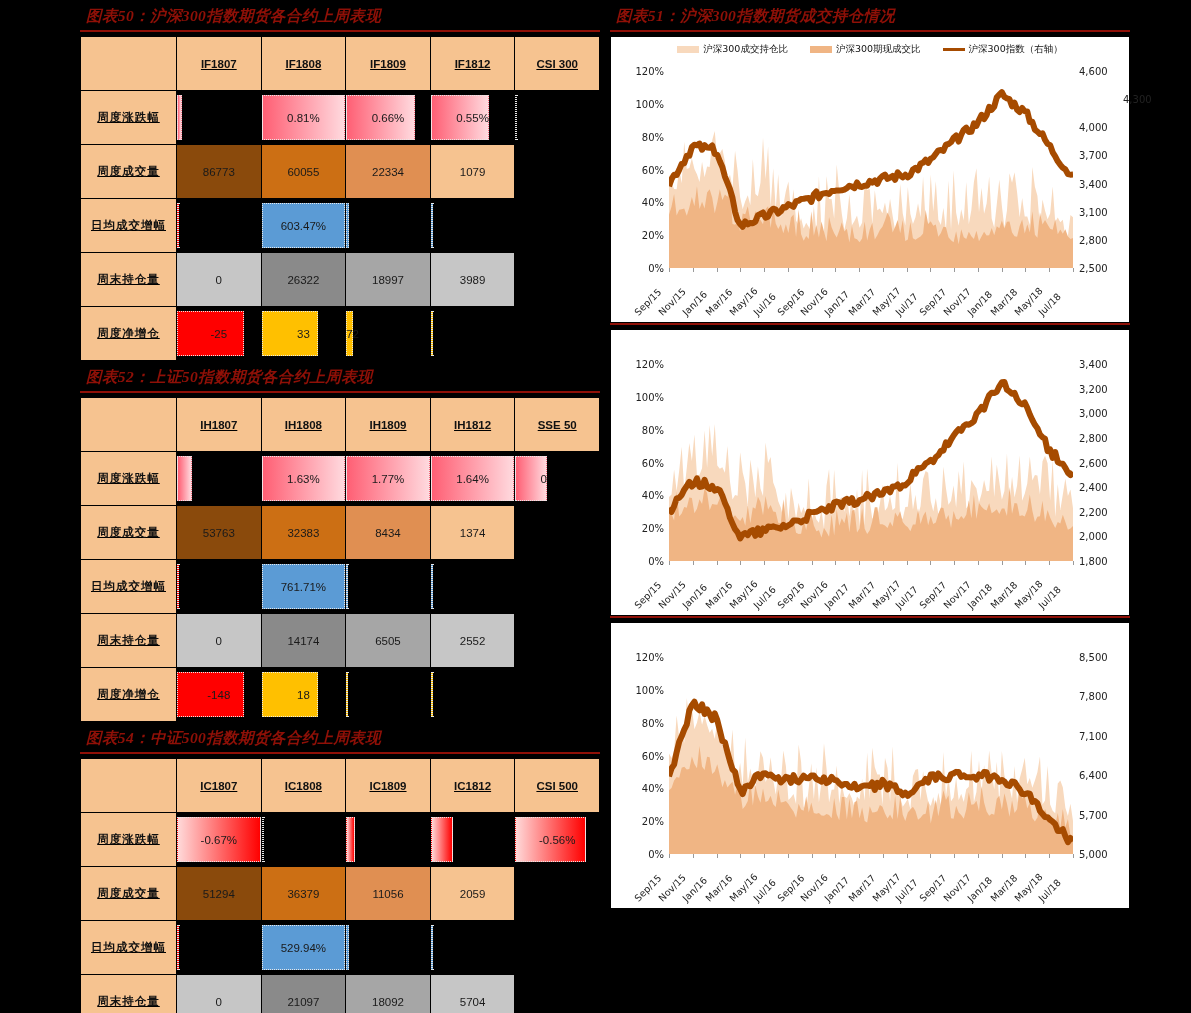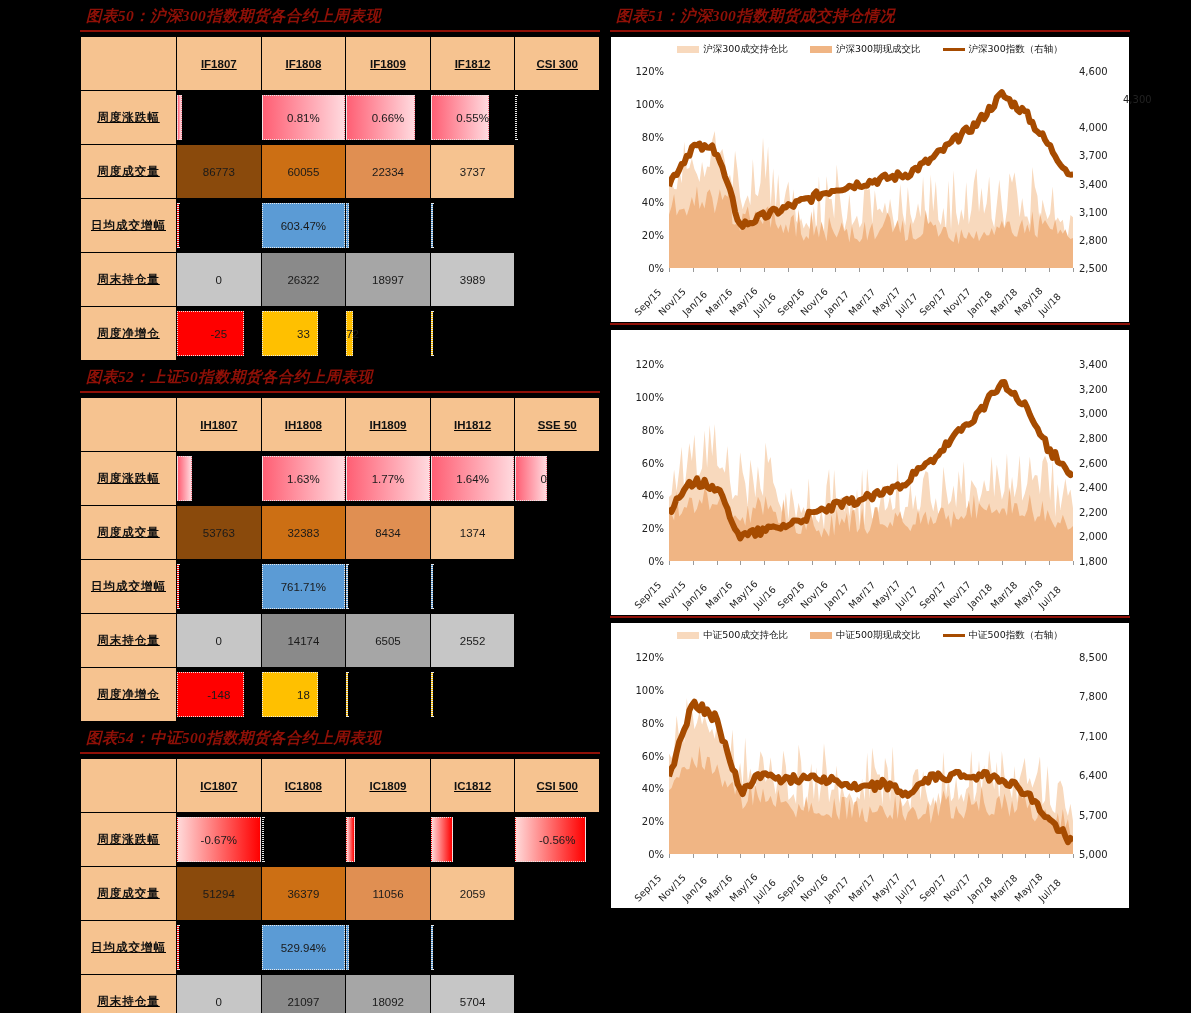--- a/index.html
+++ b/index.html
@@ -170,21 +170,21 @@
                 </td>
                 <td>
                   <div class="cellwrap">
                     <div class="bar noborder" style="left: 0px; width: 100%; top: 0px; bottom: 0px; background: rgb(224, 143, 82);"></div>
                     <div class="cellval">22334</div>
                   </div>
                 </td>
                 <td>
                   <div class="cellwrap">
                     <div class="bar noborder" style="left: 0px; width: 100%; top: 0px; bottom: 0px; background: rgb(246, 195, 144);"></div>
-                    <div class="cellval">3737</div>
+                    <div class="cellval">1079</div>
                   </div>
                 </td>
                 <td>
                   <div class="cellwrap"></div>
                 </td>
               </tr>
               <tr>
                 <td class="rowlab">日均成交增幅</td>
                 <td>
                   <div class="cellwrap">
@@ -721,34 +721,20 @@
                 <path d="M 0 420 L 0.0 283.3 L 6.3 278.1 L 12.6 224.9 L 18.9 270.5 L 25.2 227.7 L 31.4 176.2 L 37.7 271.8 L 44.0 221.7 L 50.3 168.3 L 56.6 206.7 L 62.9 150.1 L 69.2 237.1 L 75.5 236.2 L 81.8 222.4 L 88.1 141.9 L 94.3 221.3 L 100.6 130.0 L 106.9 196.7 L 113.2 127.8 L 119.5 216.5 L 125.8 223.2 L 132.1 219.9 L 138.4 231.9 L 144.7 174.6 L 150.9 250.3 L 157.2 289.1 L 163.5 279.5 L 169.8 280.7 L 176.1 188.3 L 182.4 230.9 L 188.7 253.6 L 195.0 302.6 L 201.3 203.8 L 207.5 240.9 L 213.8 284.6 L 220.1 218.1 L 226.4 265.5 L 232.7 281.5 L 239.0 167.6 L 245.3 210.9 L 251.6 198.2 L 257.9 252.6 L 264.2 266.9 L 270.4 292.8 L 276.7 306.1 L 283.0 327.2 L 289.3 274.1 L 295.6 331.5 L 301.9 264.0 L 308.2 292.5 L 314.5 330.8 L 320.8 296.0 L 327.0 318.3 L 333.3 304.8 L 339.6 323.6 L 345.9 243.6 L 352.2 347.2 L 358.5 311.5 L 364.8 331.3 L 371.1 338.7 L 377.4 310.6 L 383.6 351.1 L 389.9 259.0 L 396.2 223.6 L 402.5 328.3 L 408.8 225.5 L 415.1 305.7 L 421.4 289.0 L 427.7 284.1 L 434.0 315.7 L 440.3 275.9 L 446.5 324.9 L 452.8 281.7 L 459.1 330.9 L 465.4 266.8 L 471.7 345.5 L 478.0 225.4 L 484.3 343.6 L 490.6 222.1 L 496.9 291.8 L 503.1 330.0 L 509.4 323.0 L 515.7 324.8 L 522.0 297.8 L 528.3 256.7 L 534.6 313.1 L 540.9 305.6 L 547.2 281.5 L 553.5 311.9 L 559.7 306.3 L 566.0 210.3 L 572.3 328.5 L 578.6 329.8 L 584.9 305.1 L 591.2 304.5 L 597.5 254.7 L 603.8 310.9 L 610.1 278.5 L 616.4 323.0 L 622.6 303.1 L 628.9 245.4 L 635.2 228.2 L 641.5 231.6 L 647.8 292.1 L 654.1 314.3 L 660.4 285.9 L 666.7 320.5 L 673.0 308.5 L 679.2 219.1 L 685.5 265.1 L 691.8 299.9 L 698.1 291.3 L 704.4 259.1 L 710.7 306.6 L 717.0 227.9 L 723.3 278.1 L 729.6 207.9 L 735.8 307.9 L 742.1 300.8 L 748.4 247.4 L 754.7 257.0 L 761.0 265.4 L 767.3 295.1 L 773.6 276.6 L 779.9 247.5 L 786.2 271.3 L 792.5 270.2 L 798.7 197.4 L 805.0 283.3 L 811.3 214.5 L 817.6 251.7 L 823.9 289.3 L 830.2 271.0 L 836.5 190.6 L 842.8 291.8 L 849.1 240.3 L 855.3 284.7 L 861.6 258.9 L 867.9 195.1 L 874.2 291.4 L 880.5 276.8 L 886.8 254.9 L 893.1 197.0 L 899.4 248.5 L 905.7 236.5 L 911.9 237.7 L 918.2 278.1 L 924.5 207.2 L 930.8 195.6 L 937.1 211.7 L 943.4 291.6 L 949.7 204.1 L 956.0 325.4 L 962.3 255.9 L 968.6 311.3 L 974.8 278.2 L 981.1 244.3 L 987.4 281.6 L 993.7 267.3 L 1000.0 307.6 L 1000 420 Z" fill="#f8d9bd" stroke="none"></path>
                 <path d="M 0 420 L 0.0 320.4 L 6.3 319.8 L 12.6 333.5 L 18.9 272.0 L 25.2 325.2 L 31.4 318.7 L 37.7 304.7 L 44.0 306.3 L 50.3 284.7 L 56.6 285.6 L 62.9 318.0 L 69.2 308.7 L 75.5 288.1 L 81.8 298.5 L 88.1 264.7 L 94.3 275.2 L 100.6 312.0 L 106.9 298.5 L 113.2 299.8 L 119.5 299.9 L 125.8 285.8 L 132.1 299.4 L 138.4 291.9 L 144.7 316.3 L 150.9 300.9 L 157.2 327.9 L 163.5 322.4 L 169.8 329.2 L 176.1 334.5 L 182.4 326.4 L 188.7 345.1 L 195.0 302.0 L 201.3 339.6 L 207.5 305.6 L 213.8 308.5 L 220.1 282.8 L 226.4 294.4 L 232.7 322.2 L 239.0 281.5 L 245.3 310.0 L 251.6 300.4 L 257.9 314.3 L 264.2 315.3 L 270.4 338.5 L 276.7 339.8 L 283.0 288.4 L 289.3 338.0 L 295.6 340.9 L 301.9 348.9 L 308.2 331.7 L 314.5 359.8 L 320.8 362.4 L 327.0 362.1 L 333.3 333.0 L 339.6 353.9 L 345.9 325.6 L 352.2 318.0 L 358.5 344.2 L 364.8 356.7 L 371.1 354.4 L 377.4 369.9 L 383.6 349.9 L 389.9 358.0 L 396.2 368.5 L 402.5 319.4 L 408.8 365.5 L 415.1 309.5 L 421.4 345.0 L 427.7 328.8 L 434.0 339.3 L 440.3 317.1 L 446.5 358.7 L 452.8 312.8 L 459.1 311.0 L 465.4 359.0 L 471.7 350.8 L 478.0 307.4 L 484.3 351.2 L 490.6 362.2 L 496.9 354.4 L 503.1 335.4 L 509.4 305.5 L 515.7 305.4 L 522.0 341.6 L 528.3 341.4 L 534.6 344.3 L 540.9 349.5 L 547.2 336.4 L 553.5 346.2 L 559.7 316.8 L 566.0 325.6 L 572.3 313.8 L 578.6 337.0 L 584.9 343.9 L 591.2 348.3 L 597.5 356.8 L 603.8 342.2 L 610.1 342.1 L 616.4 307.9 L 622.6 341.3 L 628.9 324.1 L 635.2 314.7 L 641.5 344.0 L 647.8 324.3 L 654.1 341.1 L 660.4 337.8 L 666.7 319.2 L 673.0 306.0 L 679.2 307.2 L 685.5 331.9 L 691.8 322.0 L 698.1 349.6 L 704.4 313.3 L 710.7 329.8 L 717.0 332.3 L 723.3 324.0 L 729.6 330.5 L 735.8 321.5 L 742.1 290.7 L 748.4 328.9 L 754.7 279.5 L 761.0 330.7 L 767.3 296.3 L 773.6 304.1 L 779.9 309.7 L 786.2 312.1 L 792.5 297.1 L 798.7 318.1 L 805.0 314.4 L 811.3 309.5 L 817.6 319.7 L 823.9 307.9 L 830.2 308.1 L 836.5 324.0 L 842.8 262.3 L 849.1 319.4 L 855.3 296.1 L 861.6 297.4 L 867.9 324.3 L 874.2 322.4 L 880.5 325.2 L 886.8 311.5 L 893.1 278.3 L 899.4 312.8 L 905.7 337.0 L 911.9 325.7 L 918.2 324.8 L 924.5 291.7 L 930.8 335.8 L 937.1 311.5 L 943.4 327.4 L 949.7 339.2 L 956.0 349.4 L 962.3 337.0 L 968.6 340.3 L 974.8 321.6 L 981.1 337.1 L 987.4 353.5 L 993.7 350.9 L 1000.0 345.3 L 1000 420 Z" fill="#f0b584" stroke="none"></path>
                 <path d="M 0.0 306.6 L 6.3 315.2 L 12.6 303.1 L 18.9 286.7 L 25.2 285.3 L 31.4 279.2 L 37.7 267.9 L 44.0 260.3 L 50.3 251.1 L 56.6 261.2 L 62.9 256.4 L 69.2 243.8 L 75.5 262.1 L 81.8 261.4 L 88.1 246.9 L 94.3 262.4 L 100.6 266.4 L 106.9 259.9 L 113.2 270.1 L 119.5 266.5 L 125.8 269.0 L 132.1 280.9 L 138.4 296.3 L 144.7 307.9 L 150.9 328.1 L 157.2 340.4 L 163.5 352.2 L 169.8 359.1 L 176.1 371.9 L 182.4 363.1 L 188.7 360.3 L 195.0 364.7 L 201.3 356.4 L 207.5 354.0 L 213.8 366.3 L 220.1 350.3 L 226.4 364.6 L 232.7 350.6 L 239.0 355.8 L 245.3 346.3 L 251.6 347.6 L 257.9 346.1 L 264.2 348.0 L 270.4 349.3 L 276.7 351.2 L 283.0 342.9 L 289.3 347.9 L 295.6 344.0 L 301.9 341.0 L 308.2 333.6 L 314.5 333.5 L 320.8 334.0 L 327.0 337.7 L 333.3 333.0 L 339.6 334.4 L 345.9 315.0 L 352.2 315.8 L 358.5 315.7 L 364.8 314.9 L 371.1 312.5 L 377.4 308.1 L 383.6 310.5 L 389.9 314.6 L 396.2 303.2 L 402.5 312.4 L 408.8 295.1 L 415.1 293.3 L 421.4 294.8 L 427.7 304.5 L 434.0 290.7 L 440.3 287.4 L 446.5 295.8 L 452.8 286.0 L 459.1 300.6 L 465.4 298.6 L 471.7 290.3 L 478.0 288.6 L 484.3 286.3 L 490.6 276.8 L 496.9 281.4 L 503.1 288.7 L 509.4 275.4 L 515.7 271.1 L 522.0 279.1 L 528.3 278.2 L 534.6 267.5 L 540.9 266.0 L 547.2 273.5 L 553.5 261.0 L 559.7 261.2 L 566.0 256.9 L 572.3 265.5 L 578.6 258.5 L 584.9 258.9 L 591.2 253.6 L 597.5 248.1 L 603.8 230.0 L 610.1 233.5 L 616.4 221.9 L 622.6 222.1 L 628.9 219.8 L 635.2 212.0 L 641.5 208.9 L 647.8 204.4 L 654.1 209.0 L 660.4 198.5 L 666.7 194.4 L 673.0 185.0 L 679.2 184.9 L 685.5 167.1 L 691.8 172.6 L 698.1 161.3 L 704.4 152.4 L 710.7 145.1 L 717.0 138.8 L 723.3 142.6 L 729.6 132.2 L 735.8 128.5 L 742.1 129.6 L 748.4 126.3 L 754.7 122.4 L 761.0 105.7 L 767.3 99.8 L 773.6 91.7 L 779.9 97.3 L 786.2 79.8 L 792.5 66.3 L 798.7 61.3 L 805.0 61.9 L 811.3 59.2 L 817.6 47.5 L 823.9 39.0 L 830.2 38.3 L 836.5 54.9 L 842.8 58.5 L 849.1 63.5 L 855.3 61.7 L 861.6 75.5 L 867.9 83.4 L 874.2 85.9 L 880.5 82.0 L 886.8 93.2 L 893.1 107.8 L 899.4 119.4 L 905.7 129.6 L 911.9 136.9 L 918.2 150.7 L 924.5 156.0 L 930.8 159.6 L 937.1 185.7 L 943.4 182.0 L 949.7 200.3 L 956.0 187.7 L 962.3 209.0 L 968.6 212.1 L 974.8 212.8 L 981.1 221.4 L 987.4 231.8 L 993.7 236.9 L 1000.0 230.1 " fill="none" stroke="#a64b00" stroke-width="6" vector-effect="non-scaling-stroke" stroke-linejoin="round"></path>
               </svg></div>
           </div>
         </div>
     </div>
     <div class="panel">
       <div class="title-rule"></div>
       <div class="chartbox" id="chart-2">
-          <div class="legend">
-            <span class="lg">
-              <span class="swatch" style="background: rgb(248, 217, 189);"></span>
-              <span>中证500成交持仓比</span>
-            </span>
-            <span class="lg">
-              <span class="swatch" style="background: rgb(240, 181, 132);"></span>
-              <span>中证500期现成交比</span>
-            </span>
-            <span class="lg">
-              <span class="swline" style="background: rgb(166, 75, 0);"></span>
-              <span>中证500指数（右轴）</span>
-            </span>
-          </div>
           <div class="plot">
             <div class="axis-l" style="top: 100%;">0%</div>
             <div class="axis-l" style="top: 83.3333%;">20%</div>
             <div class="axis-l" style="top: 66.6667%;">40%</div>
             <div class="axis-l" style="top: 50%;">60%</div>
             <div class="axis-l" style="top: 33.3333%;">80%</div>
             <div class="axis-l" style="top: 16.6667%;">100%</div>
             <div class="axis-l" style="top: 0%;">120%</div>
             <div class="axis-r" style="top: 100%;">5,000</div>
             <div class="axis-r" style="top: 80%;">5,700</div>

